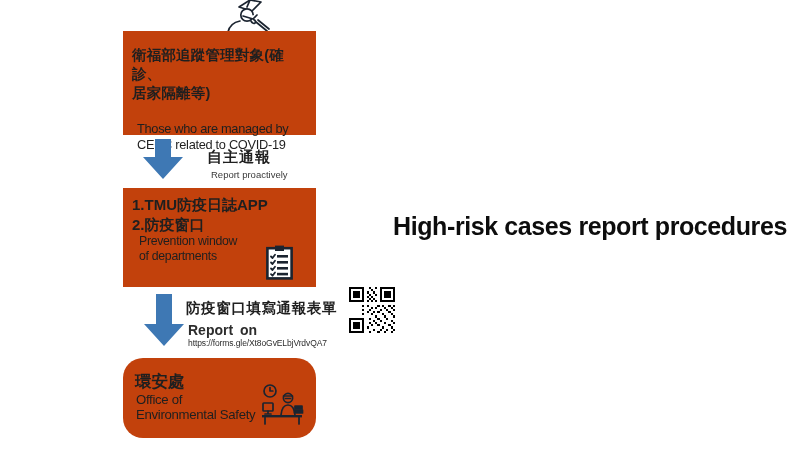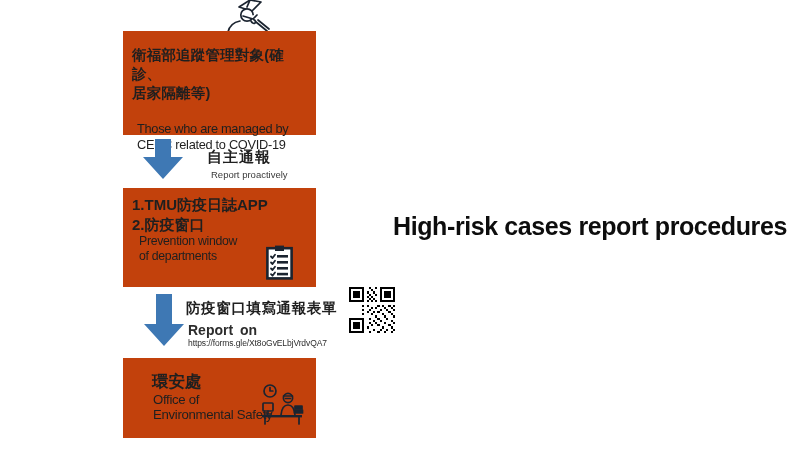--- a/index.html
+++ b/index.html
@@ -7,21 +7,21 @@
     position:relative; width:800px; height:450px; background:#ffffff;
     font-family:"Liberation Sans","DejaVu Sans",sans-serif;
     overflow:hidden; color:#1f1f1f;
   }
   .box {
     position:absolute; left:123px; width:193px;
     background:#c2410c; box-sizing:border-box;
   }
   .box1 { top:31px;  height:104px; padding:15px 4px 0 9px; }
   .box2 { top:188px; height:99px;  padding:7px 4px 0 9px; }
-  .box3 { top:358px; height:80px;  padding:13px 4px 0 29px; }
+  .box3 { top:358px; height:80px;  padding:13px 4px 0 12px;border-radius:20px; }
 
   .pre { white-space:pre-line; }
 
   .zh-head   { font-size:14.5px; font-weight:600; line-height:1.32; letter-spacing:0.2px; }
   .en-sub    { font-size:12.8px; line-height:1.22; letter-spacing:-0.3px; padding-left:5px; margin-top:18px; }
   .zh-item   { font-size:15px; font-weight:600; line-height:1.3; }
   .en-item   { font-size:12.3px; line-height:1.2; letter-spacing:-0.3px; }
   .en-item.indent { padding-left:7px; }
   .zh-big    { font-size:16.5px; font-weight:600; line-height:1.25; }
 

